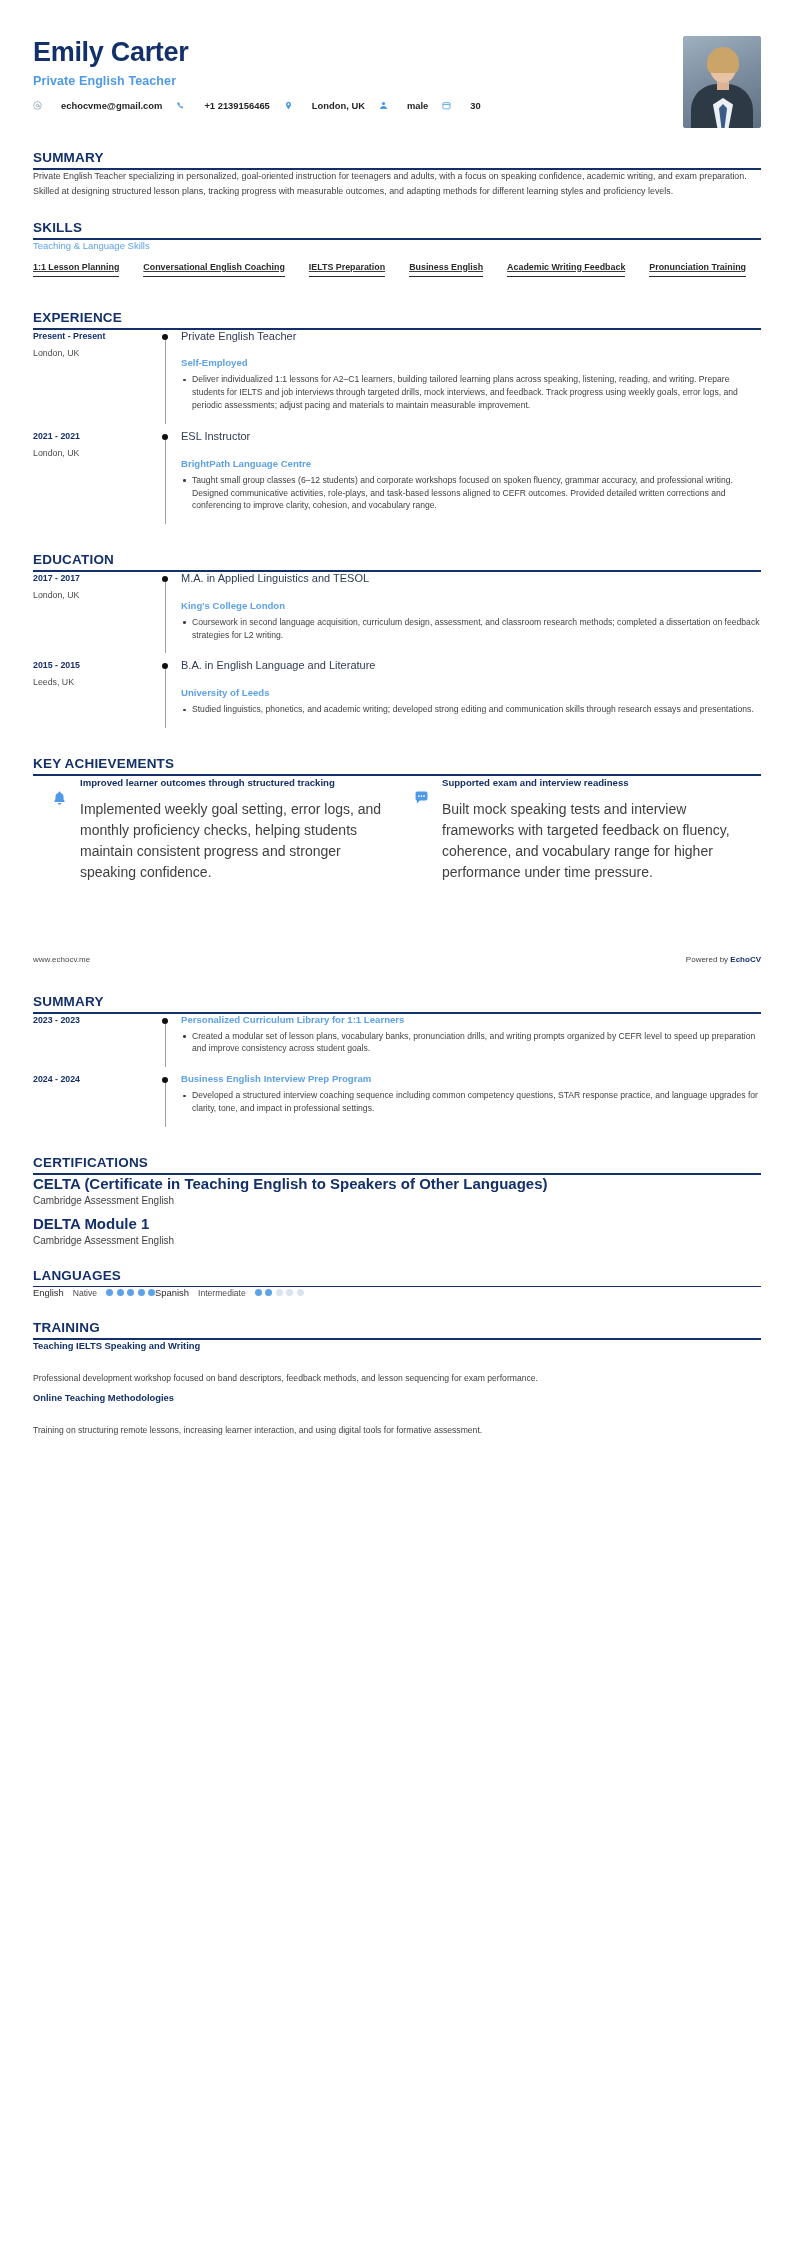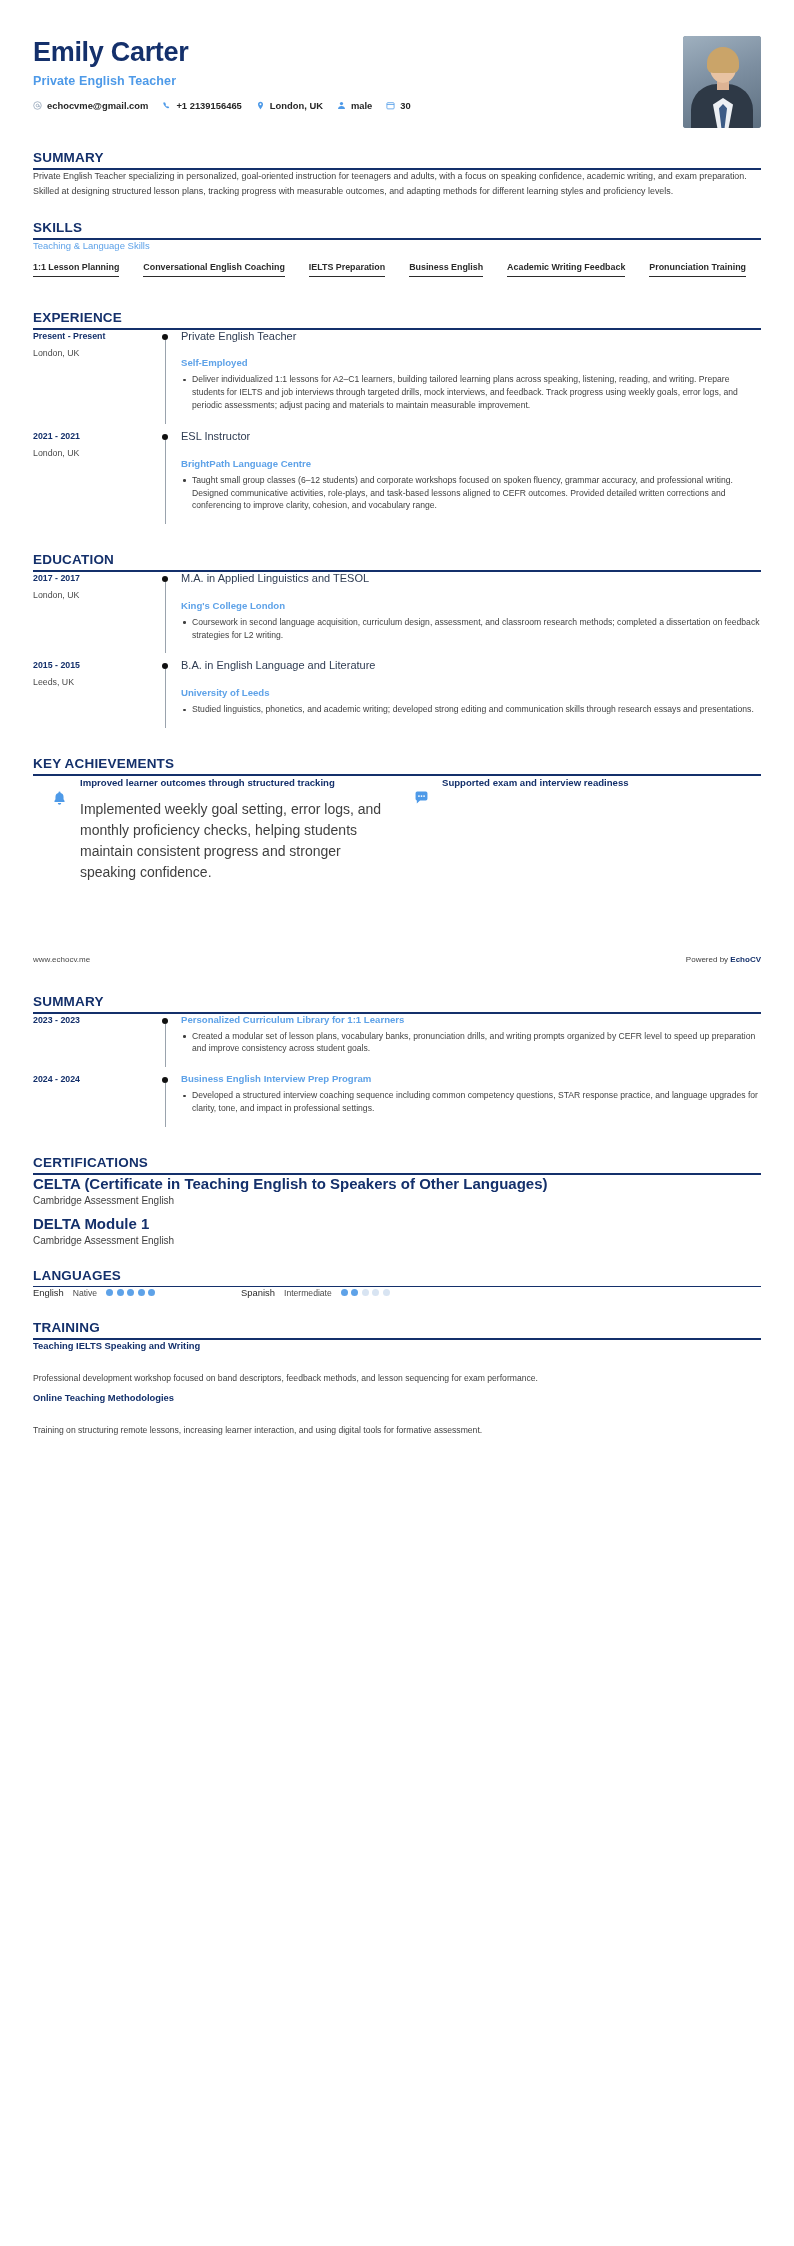--- a/index.html
+++ b/index.html
@@ -6,41 +6,41 @@
   body{width:794px;font-family:"Liberation Sans",sans-serif;color:#3b3b3b;-webkit-font-smoothing:antialiased;}
   .page{width:794px;position:relative;}
   .inner{padding:0 33px;}
 
   
   .header{display:flex;justify-content:space-between;align-items:flex-start;padding-top:36px;}
   .hdr-left{padding-top:2px;}
   .name{font-size:27px;font-weight:bold;color:#14306b;letter-spacing:-0.3px;line-height:1.1;margin:0;}
   .role{font-size:12.5px;font-weight:bold;color:#4e9ae8;margin-top:6px;letter-spacing:.1px;}
   .contacts{display:flex;flex-wrap:wrap;align-items:center;gap:14px;margin-top:12px;}
-  .contact{display:flex;align-items:center;gap:5px;font-size:9.4px;font-weight:bold;color:#262626;white-space:nowrap;justify-content:center;}
+  .contact{display:flex;align-items:center;gap:19px;font-size:9.4px;font-weight:bold;color:#262626;white-space:nowrap;justify-content:center;}
   .contact svg{display:block;}
   .photo{width:78px;height:92px;border-radius:3px;overflow:hidden;flex:none;background:#6f7f90;position:relative;}
   .photo .sky{position:absolute;inset:0;background:linear-gradient(160deg,#9fb0bf 0%,#7d8fa1 45%,#5d6f80 100%);}
   .photo .hair{position:absolute;left:24px;top:11px;width:32px;height:26px;border-radius:16px 16px 6px 6px;background:#caa469;}
   .photo .face{position:absolute;left:27px;top:17px;width:26px;height:30px;border-radius:13px/15px;background:#e8c3a3;}
   .photo .neck{position:absolute;left:34px;top:42px;width:12px;height:12px;background:#dcb394;}
   .photo .suit{position:absolute;left:8px;bottom:0;width:62px;height:44px;background:#2e3946;border-radius:26px 26px 0 0;}
   .photo .shirt{position:absolute;left:30px;bottom:0;width:20px;height:30px;background:#eceff3;clip-path:polygon(50% 0,100% 22%,78% 100%,22% 100%,0 22%);}
   .photo .tie{position:absolute;left:36px;bottom:0;width:8px;height:24px;background:#3c5b86;clip-path:polygon(50% 0,100% 18%,70% 100%,30% 100%,0 18%);}
 
   
   .section{margin-top:22px;}
   .sec-title{font-size:13.5px;font-weight:bold;color:#14306b;letter-spacing:.2px;margin:0 0 3px 0;}
   .rule{height:1.6px;background:#14306b;width:100%;}
   .sec-body{}
 
   .summary p{margin:0 0 2px 0;font-size:8.9px;line-height:1.5;color:#3f3f3f;}
 
   .skill-group{font-size:9.5px;color:#5ea2e8;margin-bottom:11px;}
-  .skill-row{display:flex;flex-wrap:wrap;gap:16px 24px;}
+  .skill-row{display:flex;flex-wrap:wrap;gap:16px 24px;text-decoration:underline;}
   .skill{font-size:8.9px;font-weight:bold;color:#2b2b2b;padding-bottom:4px;border-bottom:1.3px solid #2b2b2b;margin-bottom:11px;white-space:nowrap;}
 
   
   .entry{display:flex;align-items:stretch;}
   .ent-left{width:120px;flex:none;padding-top:1px;}
   .ent-date{font-size:8.8px;font-weight:bold;color:#14306b;}
   .ent-loc{font-size:8.8px;color:#4a4a4a;margin-top:7px;}
   .ent-rail{width:28px;flex:none;position:relative;}
   .ent-rail .dot{width:6px;height:6px;border-radius:50%;background:#111;position:absolute;left:9px;top:4px;}
   .ent-rail .line{position:absolute;left:11.5px;top:10px;bottom:6px;width:1.1px;background:#9aa3ad;}
@@ -57,21 +57,21 @@
   .ach-ico{flex:none;width:20px;padding-top:14px;}
   .ach-title{font-size:9.6px;font-weight:bold;color:#14306b;line-height:1.38;}
   .ach-desc{font-size:14px;line-height:1.5;color:#3f3f3f;margin-top:10px;}
 
   
   .cert{margin-bottom:9px;}
   .cert-name{font-size:15px;font-weight:bold;color:#14306b;}
   .cert-org{font-size:10px;color:#3f3f3f;margin-top:3px;}
 
   
-  .lang-row{display:flex;gap:86px;align-items:center;}
+  .lang-row{display:flex;align-items:center;}
   .lang{display:flex;align-items:center;gap:9px;}
   .lang-name{font-size:9.4px;color:#2b2b2b;}
   .lang-level{font-size:8.6px;color:#4a4a4a;}
   .dots{display:flex;gap:3.5px;align-items:center;}
   .dot5{width:7px;height:7px;border-radius:50%;background:#5ea2e8;}
   .dot5.off{background:#d8e4f2;}
 
   
   .train{margin-bottom:8px;}
   .train-name{font-size:9.4px;font-weight:bold;color:#14306b;}
@@ -303,20 +303,21 @@
             <div class="ach-ico">
               <svg width="17" height="17" viewBox="0 0 16 16">
                   <path d="M2.4 3.1A1.6 1.6 0 0 1 4 1.5h8a1.6 1.6 0 0 1 1.6 1.6v5.2A1.6 1.6 0 0 1 12 9.9H6.6L3.6 12.6V9.9h-.1A1.6 1.6 0 0 1 2.4 8.3z" fill="#4e9ae8"></path>
                   <circle cx="5.6" cy="5.7" r=".85" fill="#fff"></circle>
                   <circle cx="8" cy="5.7" r=".85" fill="#fff"></circle>
                   <circle cx="10.4" cy="5.7" r=".85" fill="#fff"></circle>
                 </svg>
             </div>
             <div>
               <div class="ach-title">Supported exam and interview readiness</div>
+              <div class="ach-desc">Built mock speaking tests and interview frameworks with targeted feedback on fluency, coherence, and vocabulary range for higher performance under time pressure.</div>
             </div>
           </div>
 
         </div>
       </div>
     </div>
   </div>
 
   <div style="height:72px"></div>
   <div class="pagefoot">

